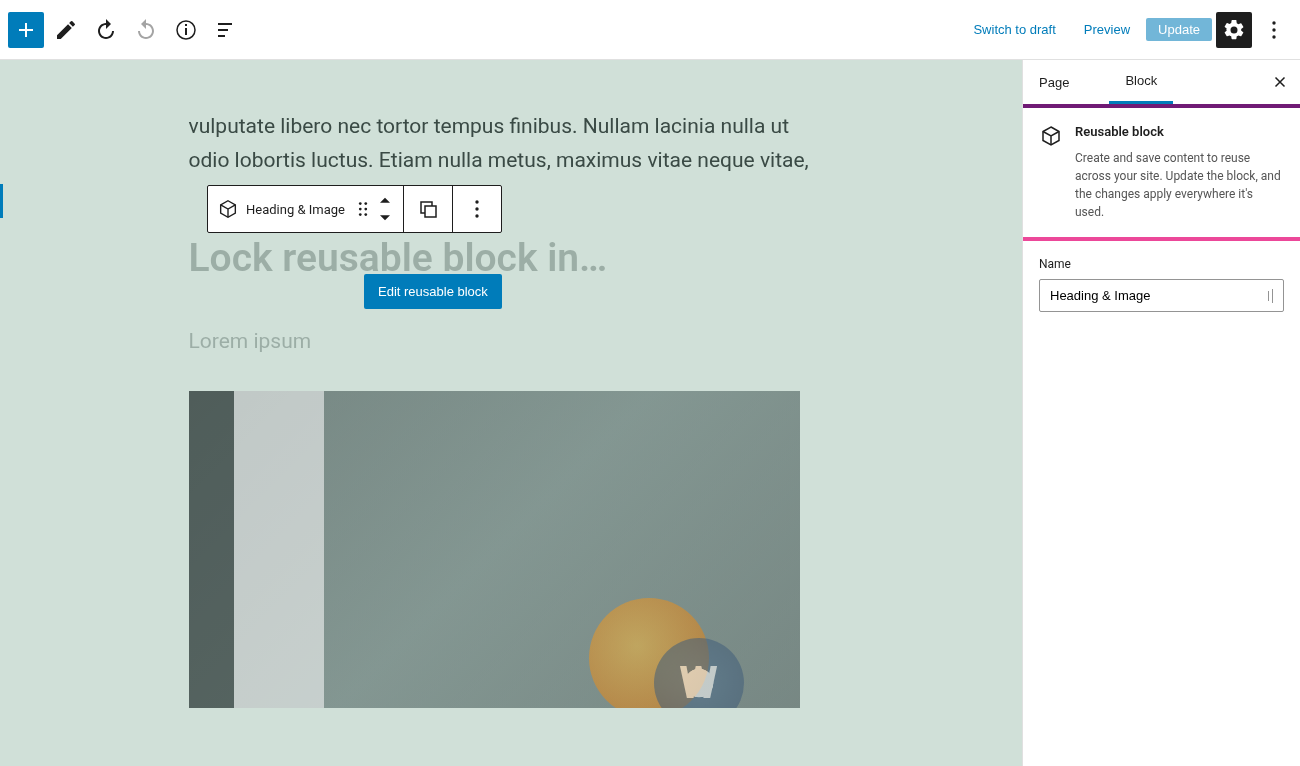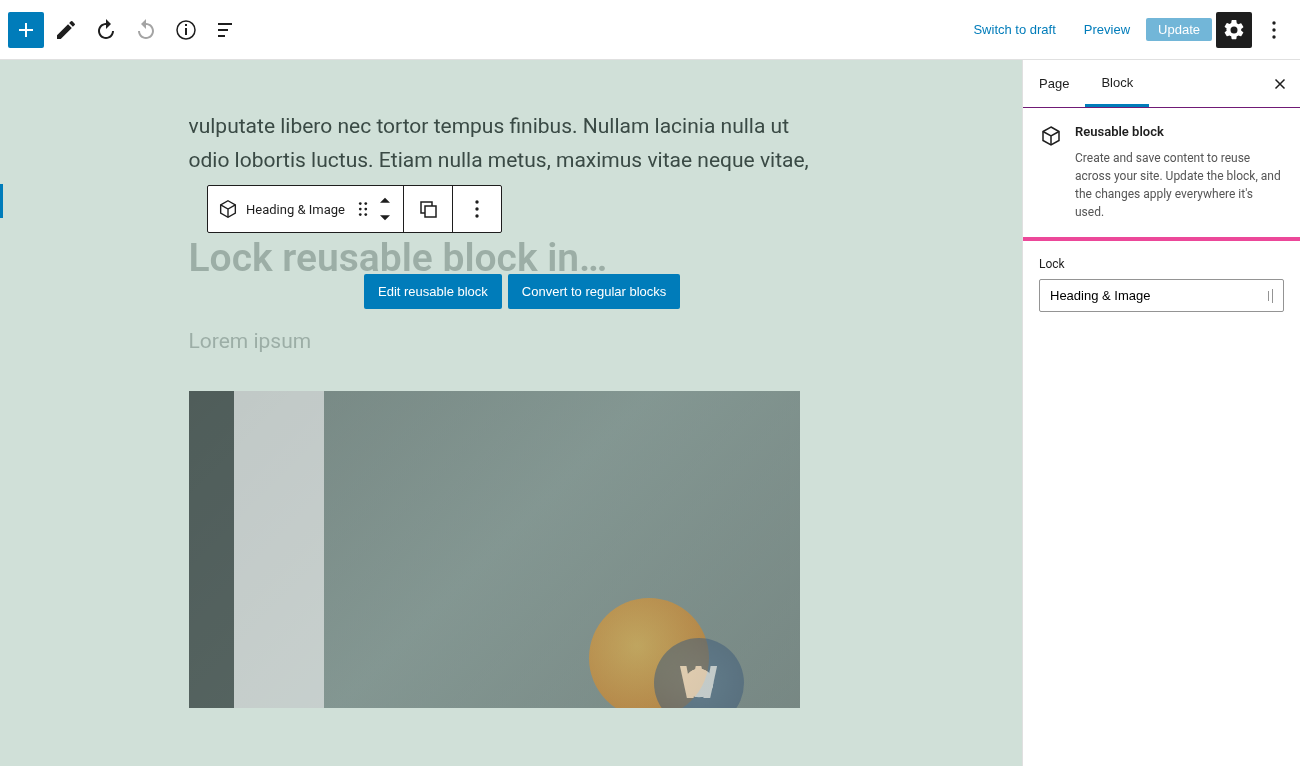--- a/index.html
+++ b/index.html
@@ -181,22 +181,23 @@
 .sidebar {
   width: 278px;
   border-left: 1px solid #e0e0e0;
   background: #fff;
   display: flex;
   flex-direction: column;
 }
 .tabs {
   display: flex;
   align-items: center;
-  border-bottom: 1px solid #701a75;
+  border-bottom: 4px solid #701a75;
   height: 48px;
+  gap: 24px;
 }
 .tab {
   padding: 0 16px;
   height: 100%;
   display: flex;
   align-items: center;
   font-size: 13px;
   border: none;
   background: transparent;
   cursor: pointer;
@@ -369,21 +370,20 @@
                 <circle cx="12" cy="5" r="1.7"></circle>
                 <circle cx="12" cy="12" r="1.7"></circle>
                 <circle cx="12" cy="19" r="1.7"></circle>
               </svg>
           </button>
         </div>
       </div>
 
       <div class="popover">
         <button>Edit reusable block</button>
-        <button>Convert to regular blocks</button>
       </div>
     </div>
 
     <div class="sidebar">
       <div class="tabs">
         <button class="tab">Page</button>
         <button class="tab active">Block</button>
         <button class="tab-close">
           <svg viewBox="0 0 24 24">
               <path d="M6 6l12 12M18 6L6 18" stroke="#1e1e1e" stroke-width="2" fill="none"></path>
@@ -398,18 +398,18 @@
               <path fill="none" stroke="#1e1e1e" stroke-width="1.5" d="M4 7.5l8 4.5 8-4.5M12 12v9"></path>
             </svg>
         </span>
         <div>
           <div class="title">Reusable block</div>
           <div class="desc">Create and save content to reuse across your site. Update the block, and the changes apply everywhere it's used.</div>
         </div>
       </div>
 
       <div class="panel-body">
-        <label class="field-label">Lock</label>
+        <label class="field-label">Name</label>
         <input class="field-input" type="text" value="Heading &amp; Image" style="">
       </div>
     </div>
   </div>
 </div>
 
 </body></html>

